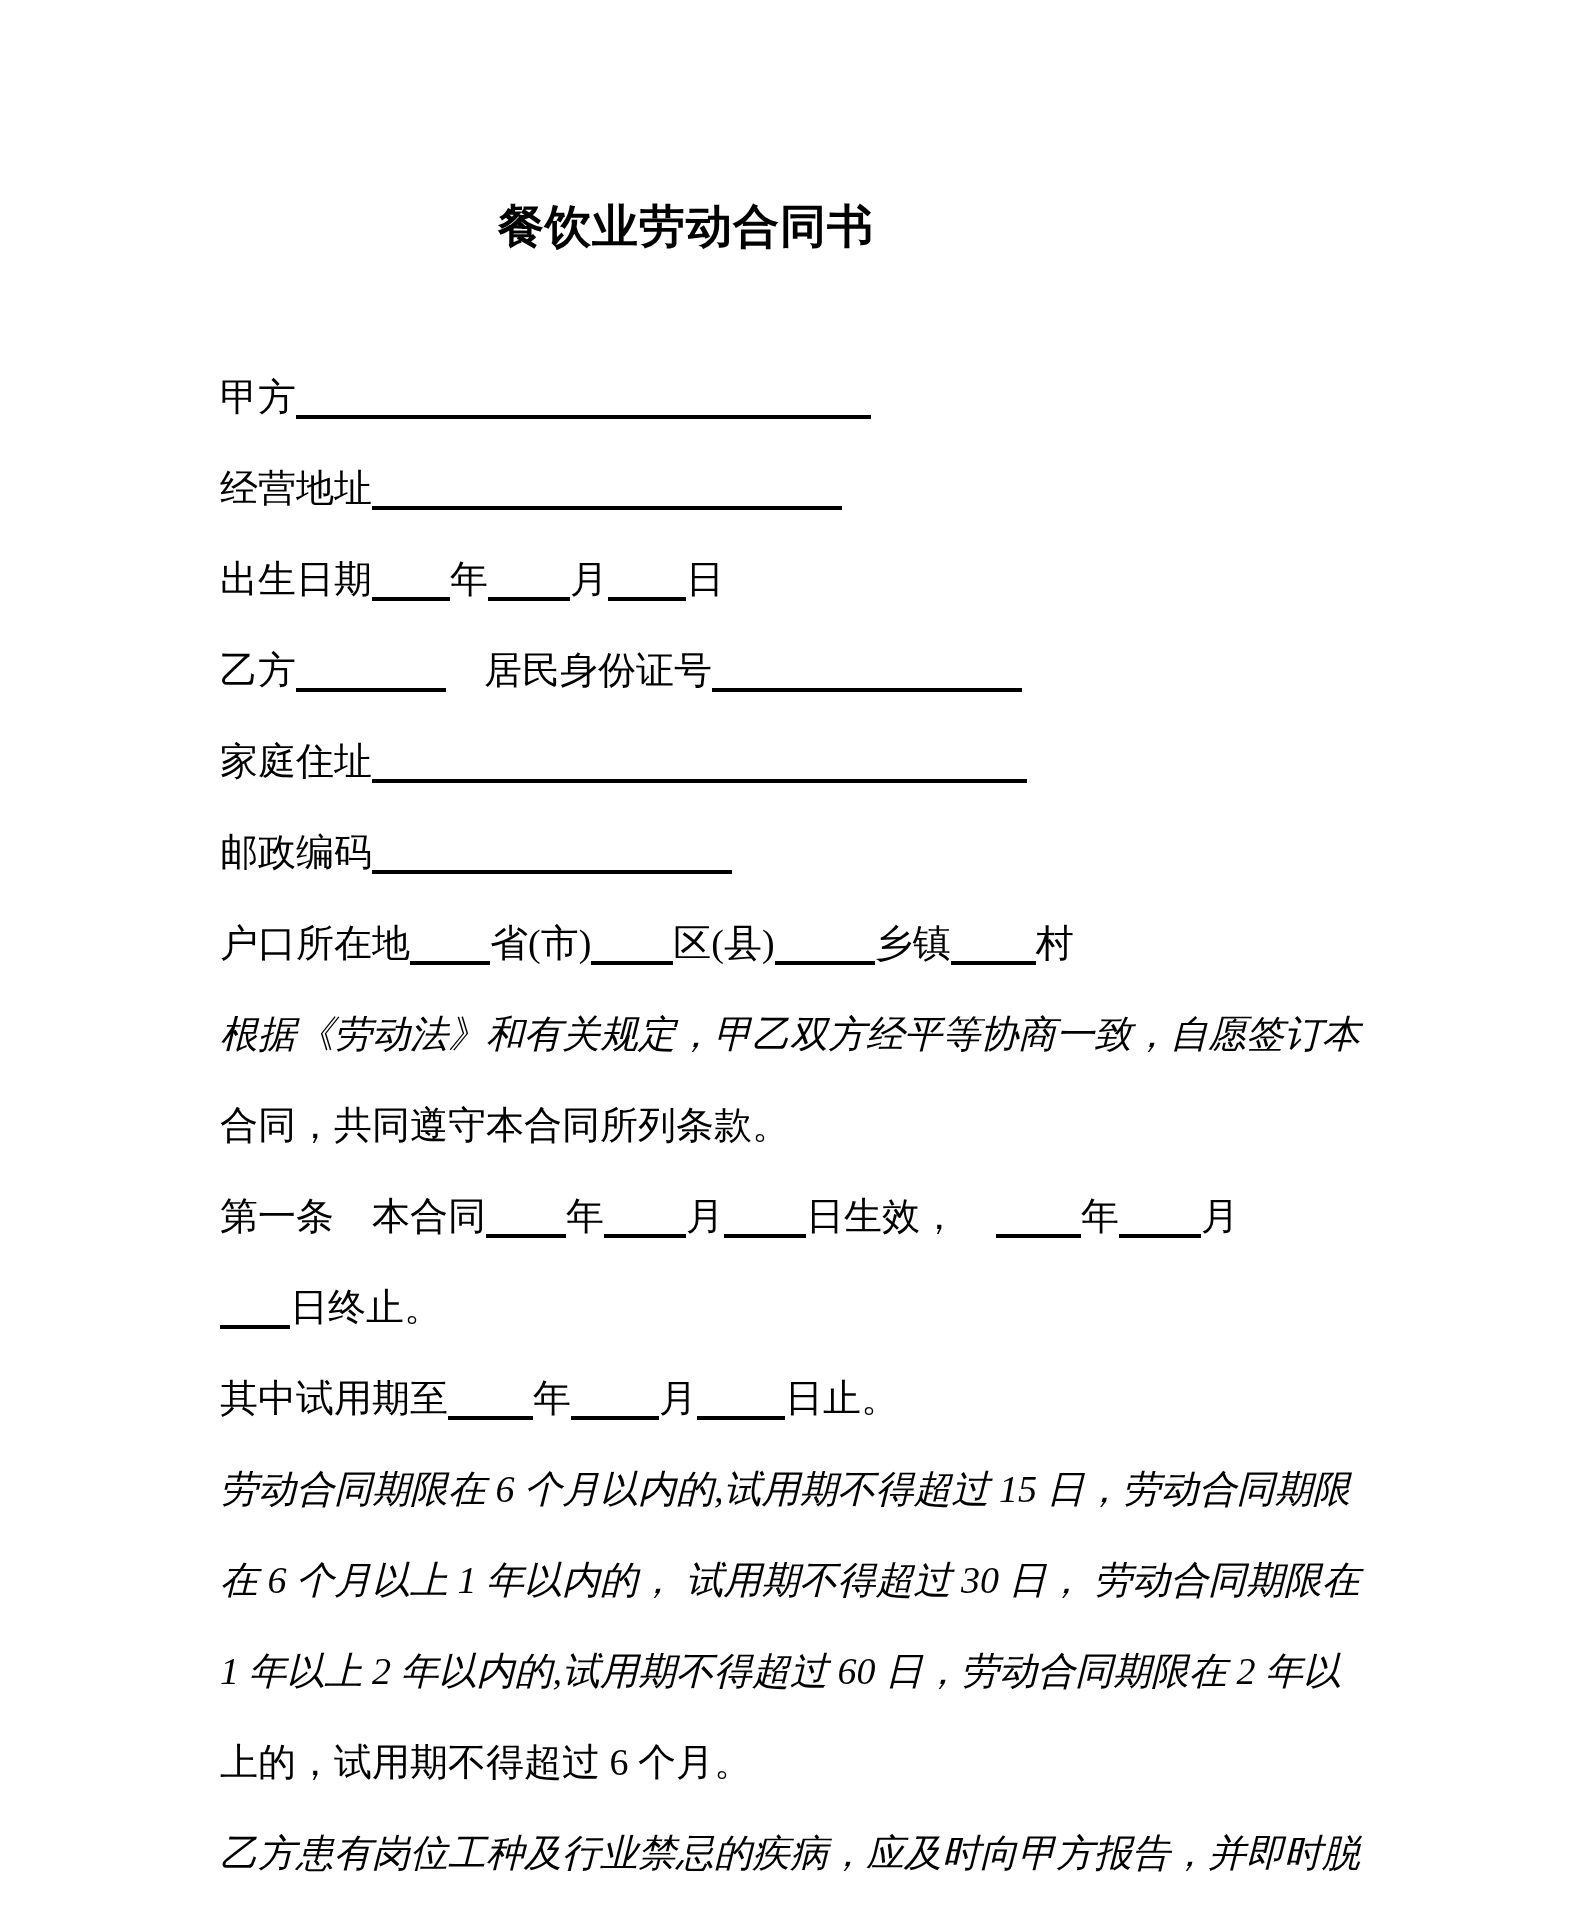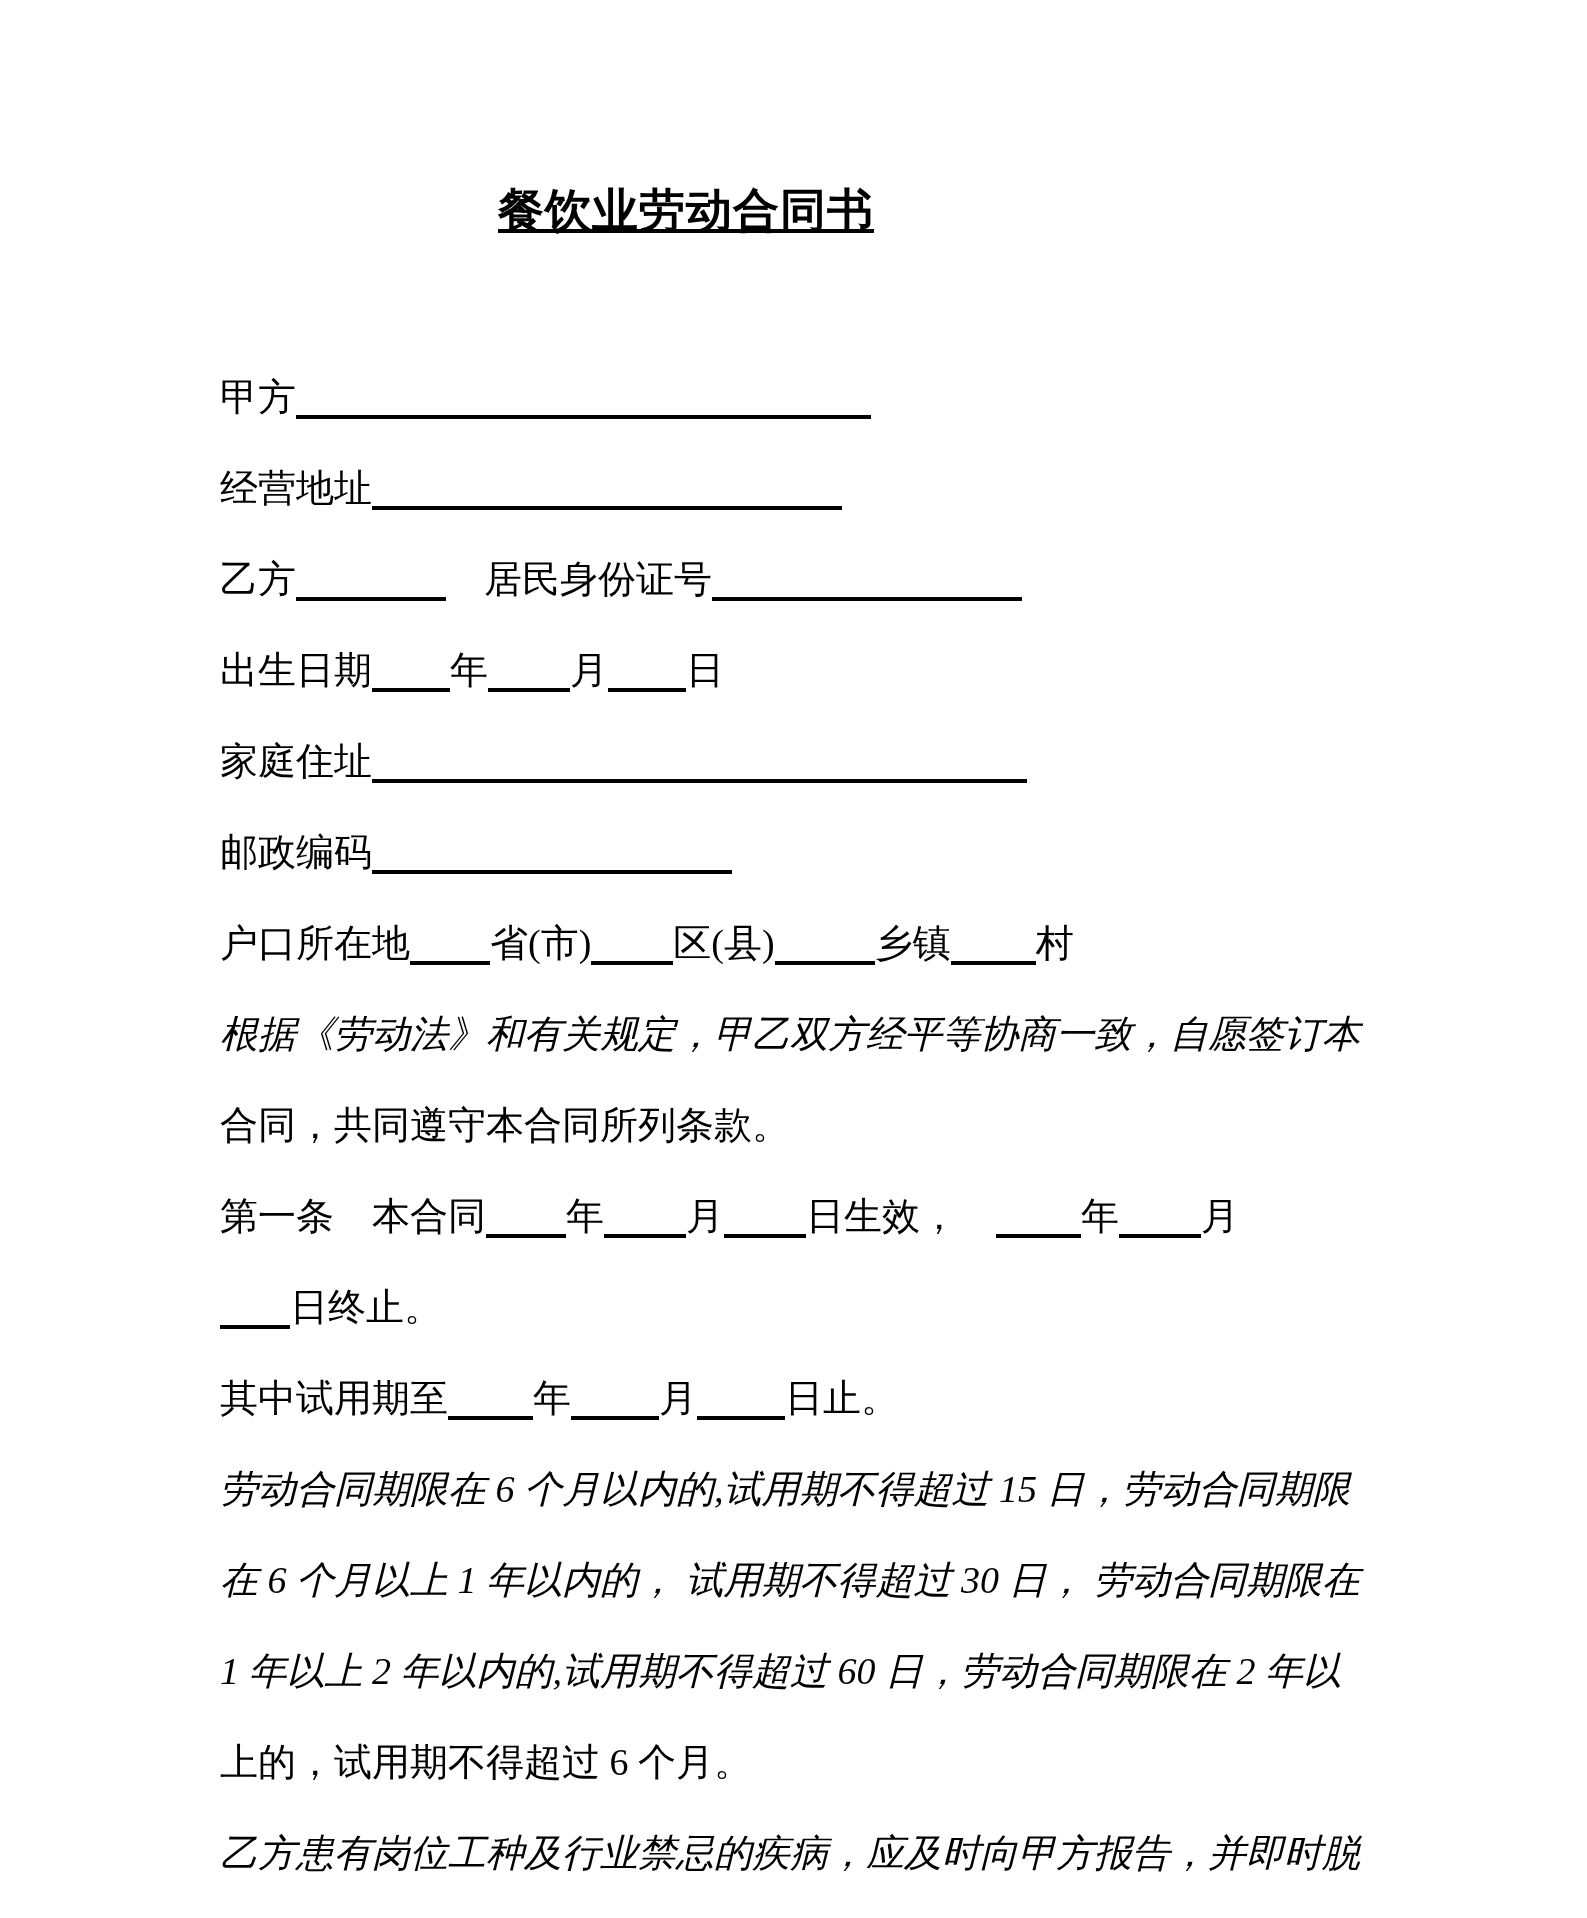--- a/index.html
+++ b/index.html
@@ -7,30 +7,29 @@
     position:relative;
     width:1587px;
     height:1918px;
     background:#ffffff;
     color:#000000;
     font-family:"Liberation Serif","DejaVu Serif",serif;
     overflow:hidden;
   }
   .doc-title{
     position:absolute;
-    top:150px;
+    top:166px;
     left:0;
     width:1372px;
     text-align:center;
     font-size:46px;
     line-height:60px;
     font-weight:bold;
     letter-spacing:1px;
     white-space:nowrap;
-    text-decoration:underline;
   }
   .doc-body{
     position:absolute;
     left:212px;
     top:348px;
     width:1135px;
     font-size:38px;
     line-height:83px;
   }
   .line{
@@ -53,22 +52,22 @@
   .txt{white-space:pre;}
 </style>
 </head>
 <body>
 
 <div class="page">
   <h1 class="doc-title">餐饮业劳动合同书</h1>
   <div class="doc-body">
       <p class="line"><span class="txt">甲方</span><span class="blank" style="width: 575px;"></span></p>
       <p class="line"><span class="txt">经营地址</span><span class="blank" style="width: 470px;"></span></p>
+      <p class="line"><span class="txt">出生日期</span><span class="blank" style="width: 78px;"></span><span class="txt">年</span><span class="blank" style="width: 82px;"></span><span class="txt">月</span><span class="blank" style="width: 78px;"></span><span class="txt">日</span></p>
       <p class="line"><span class="txt">乙方</span><span class="blank" style="width: 150px;"></span><span class="txt">　居民身份证号</span><span class="blank" style="width: 310px;"></span></p>
-      <p class="line"><span class="txt">出生日期</span><span class="blank" style="width: 78px;"></span><span class="txt">年</span><span class="blank" style="width: 82px;"></span><span class="txt">月</span><span class="blank" style="width: 78px;"></span><span class="txt">日</span></p>
       <p class="line"><span class="txt">家庭住址</span><span class="blank" style="width: 655px;"></span></p>
       <p class="line"><span class="txt">邮政编码</span><span class="blank" style="width: 360px;"></span></p>
       <p class="line"><span class="txt">户口所在地</span><span class="blank" style="width: 80px;"></span><span class="txt">省(市)</span><span class="blank" style="width: 82px;"></span><span class="txt">区(县)</span><span class="blank" style="width: 100px;"></span><span class="txt">乡镇</span><span class="blank" style="width: 85px;"></span><span class="txt">村</span></p>
       <p class="line justify"><span class="txt">根据《劳动法》和有关规定，甲乙双方经平等协商一致，自愿签订本</span></p>
       <p class="line"><span class="txt">合同，共同遵守本合同所列条款。</span></p>
       <p class="line"><span class="txt">第一条　本合同</span><span class="blank" style="width: 80px;"></span><span class="txt">年</span><span class="blank" style="width: 82px;"></span><span class="txt">月</span><span class="blank" style="width: 82px;"></span><span class="txt">日生效，　</span><span class="blank" style="width: 85px;"></span><span class="txt">年</span><span class="blank" style="width: 82px;"></span><span class="txt">月</span></p>
       <p class="line"><span class="blank" style="width: 70px;"></span><span class="txt">日终止。</span></p>
       <p class="line"><span class="txt">其中试用期至</span><span class="blank" style="width: 85px;"></span><span class="txt">年</span><span class="blank" style="width: 88px;"></span><span class="txt">月</span><span class="blank" style="width: 88px;"></span><span class="txt">日止。</span></p>
       <p class="line justify"><span class="txt">劳动合同期限在 6 个月以内的,试用期不得超过 15 日，劳动合同期限</span></p>
       <p class="line justify"><span class="txt">在 6 个月以上 1 年以内的， 试用期不得超过 30 日， 劳动合同期限在</span></p>

